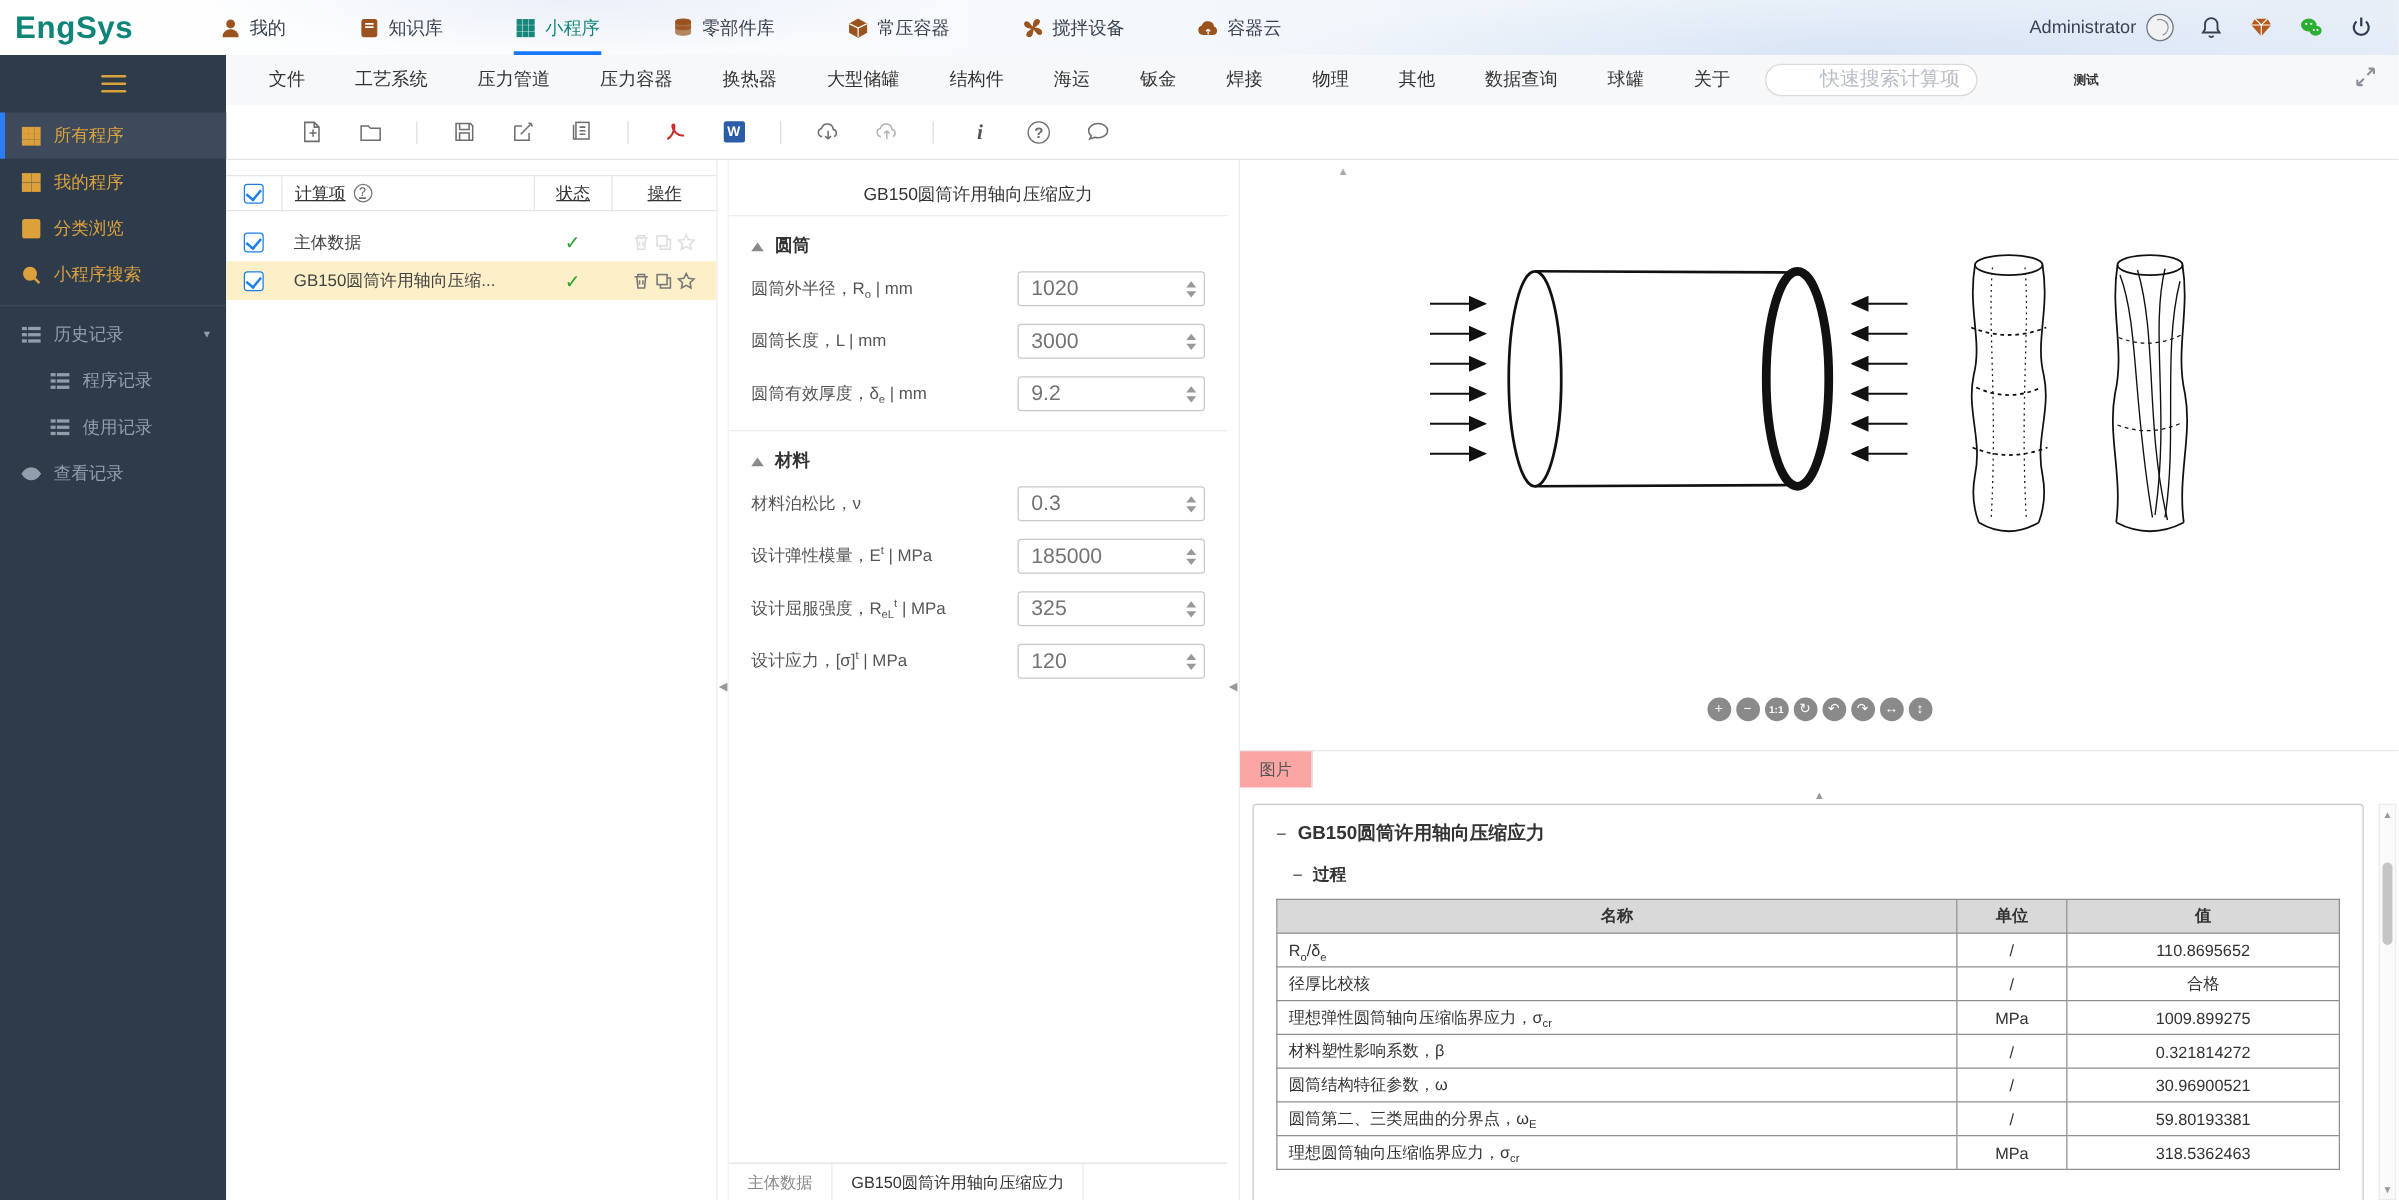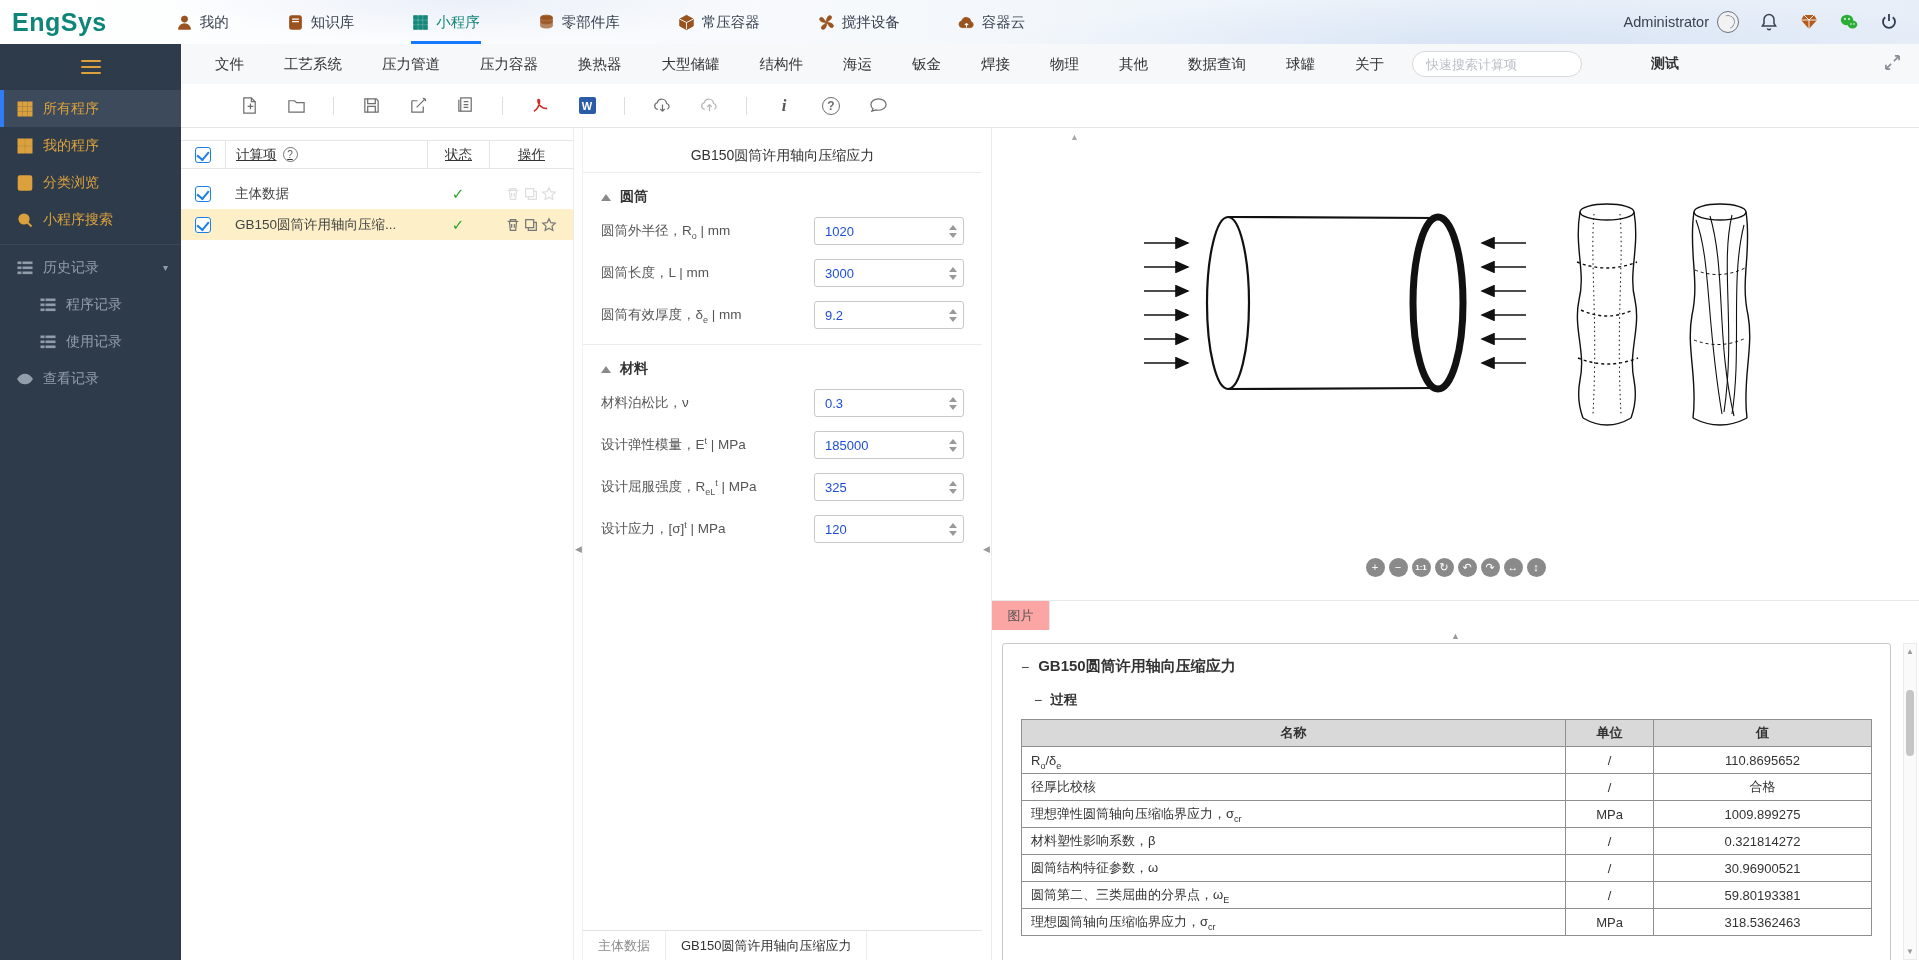--- a/index.html
+++ b/index.html
@@ -47,23 +47,23 @@
   .side-sep { border-top:1px solid rgba(255,255,255,.07); margin:6px 0 4px; }
   .chev { margin-left:auto; margin-right:13px; color:#939eab; font-size:10px; }
 
   
   .content { flex:1; min-width:0; display:flex; flex-direction:column; background:#fff; }
 
   .cat-bar { height:40px; flex-shrink:0; background:#f7f8fa; display:flex; align-items:center; padding-left:14px; position:relative; }
   .cat-tab { padding:0 20px; font-size:14.5px; color:#333; line-height:40px; cursor:pointer; white-space:nowrap;}
   .search-pill { width:170px; height:26px; border:1px solid #d9d9d9; border-radius:13px; background:#fff;
     margin-left:8px; display:flex; align-items:center; padding:0 13px; }
-  .search-pill input { border:none; outline:none; width:100%; font-size:13px; color:#0f172a; background:transparent;}
+  .search-pill input { border:none; outline:none; width:100%; font-size:16px; color:#0f172a; background:transparent;text-align:right;}
   .search-pill input::placeholder { color:#b9bec6; }
-  .project-label { margin-left:auto; font-size:14px; color:#333; font-weight:bold;}
+  .project-label { margin-left:auto; font-size:10px; color:#333; font-weight:bold;}
   .expand-btn { margin-left:205px; margin-right:18px; cursor:pointer; }
   .expand-btn svg { width:17px; height:17px; stroke:#8a8f98; }
 
   .toolbar { height:44px; flex-shrink:0; border-bottom:1px solid #e5e5e5; display:flex; align-items:center; padding-left:58px; gap:27px; background:#fff;}
   .tb-btn { width:20px; height:20px; cursor:pointer; display:flex; align-items:center; justify-content:center;}
   .tb-btn svg { width:19px; height:19px; fill:none; stroke:#6e6e6e; stroke-width:1.3;}
   .tb-sep { width:1px; height:18px; background:#ddd; }
   .word-chip { width:17px; height:17px; background:#2b5ca8; color:#fff; font-size:11px; font-weight:bold;
     display:flex; align-items:center; justify-content:center; border-radius:2px;}
   .info-glyph { font-family:"Liberation Serif","DejaVu Serif",serif; font-style:italic; font-weight:bold; font-size:17px; color:#555;}
@@ -104,21 +104,21 @@
   
   .form-panel { width:400px; flex-shrink:0; display:flex; flex-direction:column; border-left:1px solid #f0f0f0;}
   .form-title { margin-top:12px; height:33px; line-height:30px; text-align:center; font-size:14px; color:#333;
     border-bottom:1px solid #ececec; flex-shrink:0;}
   .form-body { flex:1; min-height:0; overflow:hidden; padding:0 18px; }
   .section-head { display:flex; align-items:center; gap:9px; margin:15px 0 4px; font-size:14px; font-weight:bold; color:#333;}
   .tri-up { width:0; height:0; border-left:5px solid transparent; border-right:5px solid transparent; border-bottom:7px solid #8a8a8a; cursor:pointer;}
   .field-row { display:flex; align-items:center; justify-content:space-between; height:42px;gap:32px; }
   .field-label { font-size:13.5px; color:#555; }
   .spin-input { width:150px; height:28px; border:1px solid #c9c9c9; border-radius:3px; display:flex; align-items:center; background:#fff;}
-  .spin-input input { border:none; outline:none; flex:1; width:0; padding:0 10px; font-size:13px; color:#1d4ed8; background:transparent;}
+  .spin-input input { border:none; outline:none; flex:1; width:0; padding:0 10px; font-size:17px; color:#737373; background:transparent;}
   .spin-btns { width:20px; height:100%; display:flex; flex-direction:column; align-items:center; justify-content:center; gap:3px; cursor:pointer;}
   .sp-up { width:0; height:0; border-left:4px solid transparent; border-right:4px solid transparent; border-bottom:5px solid #999;}
   .sp-dn { width:0; height:0; border-left:4px solid transparent; border-right:4px solid transparent; border-top:5px solid #999;}
   .hdivider { border-top:1px solid #ececec; margin:8px -18px 0; }
   .form-tabs { height:30px; flex-shrink:0; border-top:1px solid #e2e2e2; display:flex; font-size:13px;}
   .form-tab { padding:0 15px; display:flex; align-items:center; color:#8a8a8a; border-right:1px solid #ececec; cursor:pointer; white-space:nowrap;}
   .form-tab.active { color:#333; }
 
   
   .right-panel { flex:1; min-width:0; display:flex; flex-direction:column; border-left:1px solid #ececec; position:relative;}

